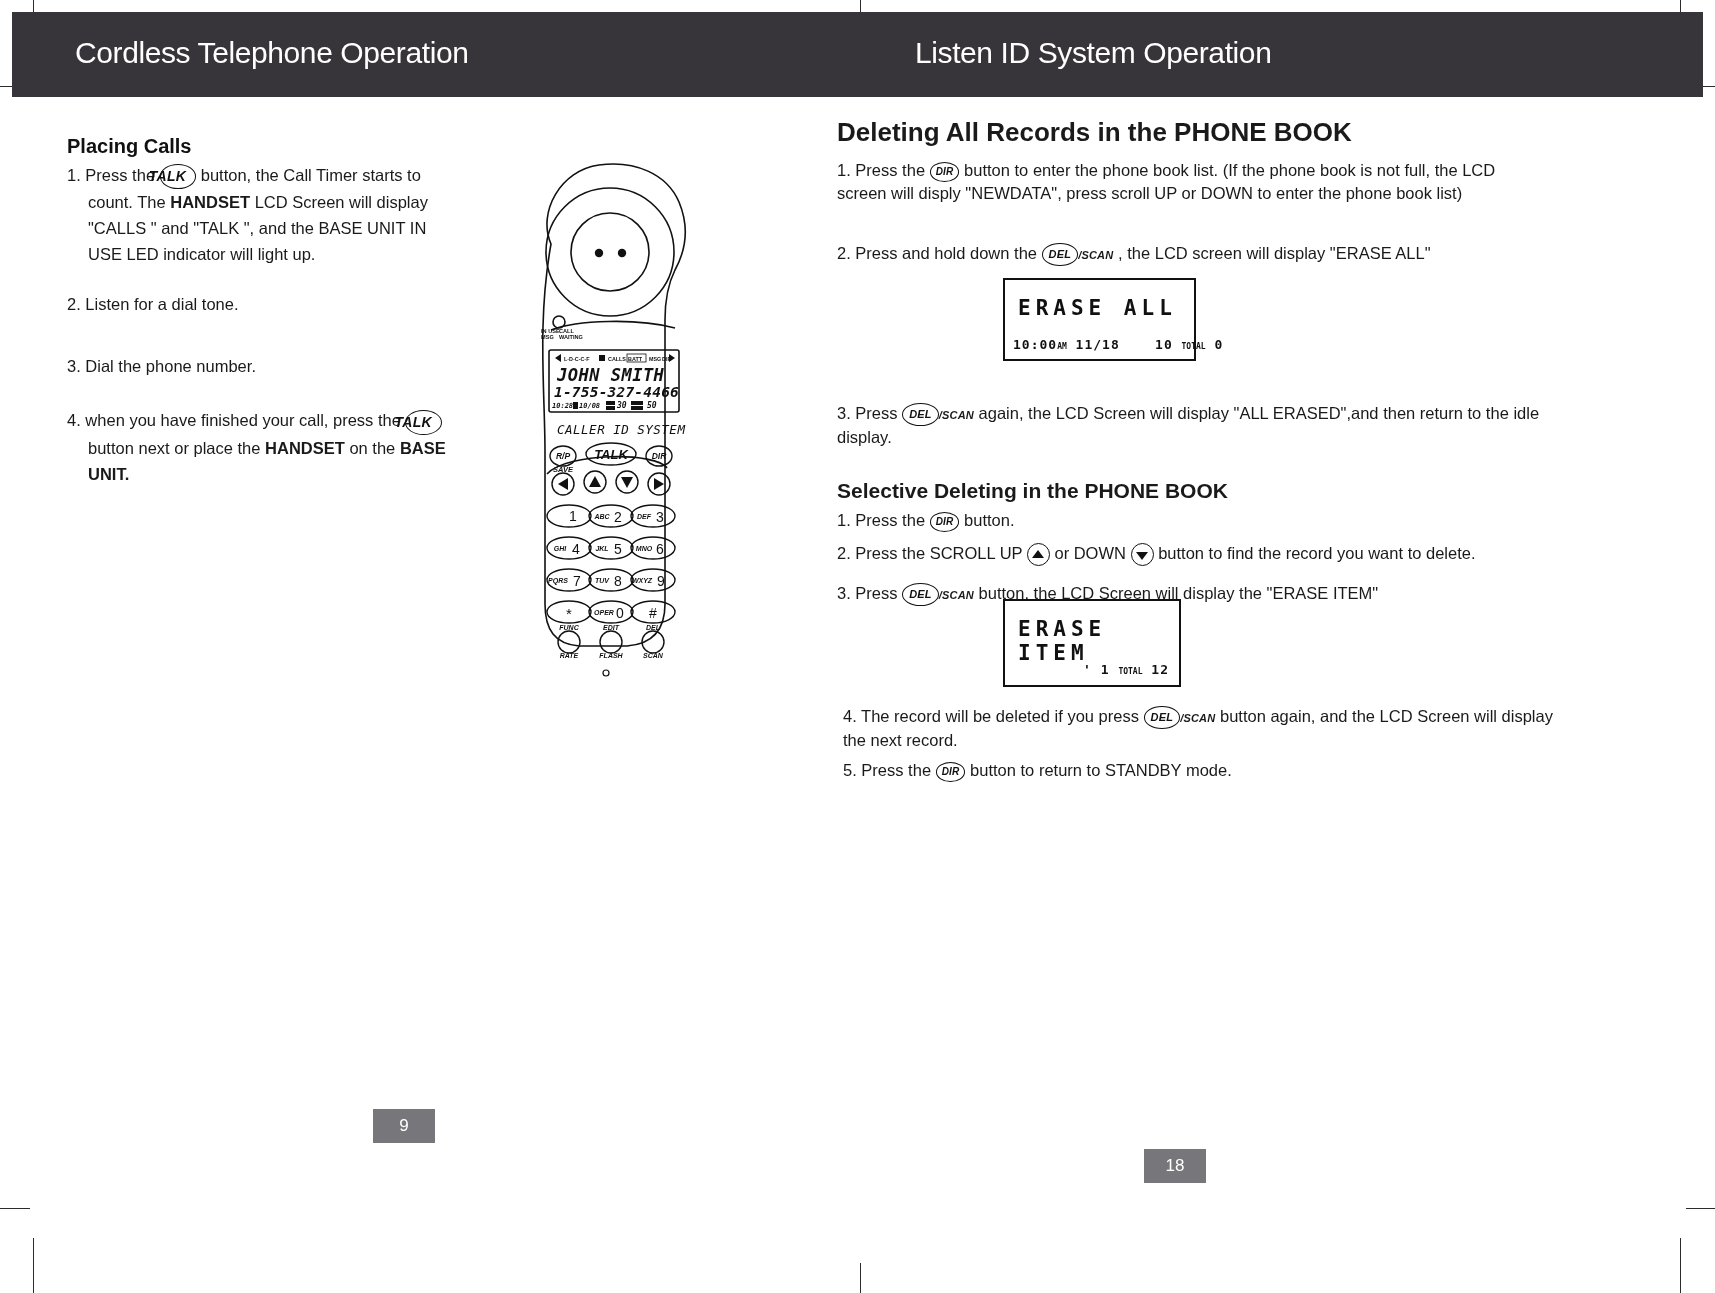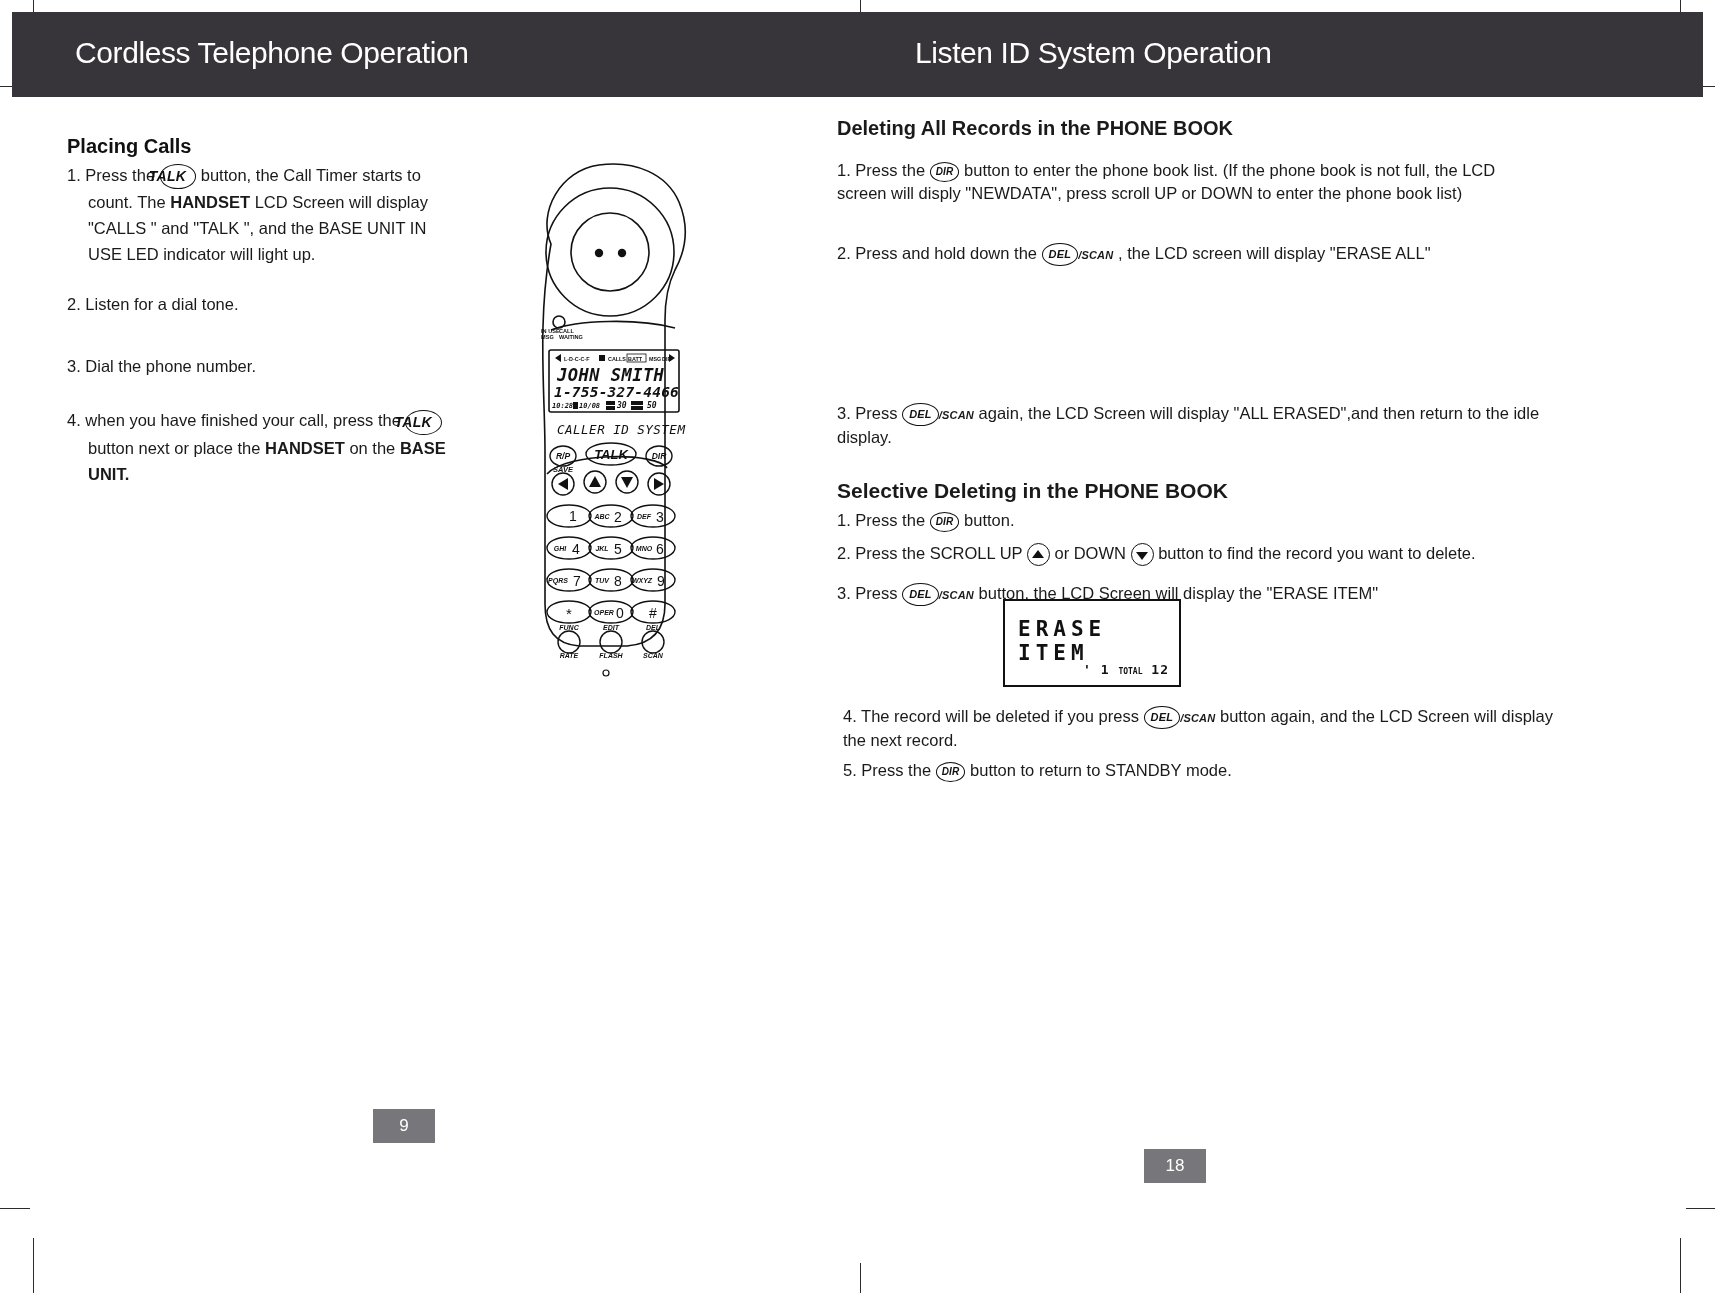--- a/index.html
+++ b/index.html
@@ -325,36 +325,47 @@
 
       <circle cx="99" cy="521" r="3" fill="none" stroke="#111" stroke-width="1.2"></circle>
     </svg>
   </div>
 
   <div class="page-num" style="left:361px; top:1012px;">9</div>
 </div>
 
 <div class="page page-right">
 
-  <div style="position:absolute; left:-20px; top:20px; font-size:20px; font-weight:bold;">Deleting All Records in the PHONE BOOK</div>
+  <div style="position:absolute; left:-20px; top:20px; font-size:26px; font-weight:bold;">Deleting All Records in the PHONE BOOK</div>
 
   <div style="position:absolute; left:-20px; top:62px; width:700px; font-size:16.5px; line-height:1.36;">
     <span>1.</span>
     <span>Press the</span>
     <span class="pill pill-dir">DIR</span>
     <span>button to enter the phone book list. (If the phone book is not full, the LCD screen will disply "NEWDATA", press scroll UP or DOWN to enter the phone book list)</span>
   </div>
 
   <div style="position:absolute; left:-20px; top:145px; width:720px; font-size:16.5px; line-height:1.36;">
     <span>2.</span>
     <span>Press and hold down the</span>
     <span class="pill pill-del">DEL</span><span class="scan-sfx">/SCAN</span>
     <span>,  the LCD screen will display  "ERASE  ALL"</span>
   </div>
 
+  <div class="lcd-box" style="position:absolute; left:146px; top:181px; width:193px; height:83px;">
+    <div class="lcd-main" style="position:absolute; left:13px; top:16px; font-size:21px;">ERASE ALL</div>
+    <div class="lcd-sub" style="position:absolute; left:8px; top:57px;">
+      <span>10:00</span><span class="tiny">AM</span>
+      <span>11/18</span>
+      &nbsp;&nbsp;
+      <span>10</span>
+      <span class="tiny">TOTAL</span>
+      <span>0</span>
+    </div>
+  </div>
 
   <div style="position:absolute; left:-20px; top:305px; width:720px; font-size:16.5px; line-height:1.36;">
     <span>3.</span>
     <span>Press</span>
     <span class="pill pill-del">DEL</span><span class="scan-sfx">/SCAN</span>
     <span>again,  the LCD Screen will display "ALL ERASED",and then return to the idle display.</span>
   </div>
 
   <div style="position:absolute; left:-20px; top:382px; font-size:21px; font-weight:bold;">Selective Deleting in the PHONE BOOK</div>
 

